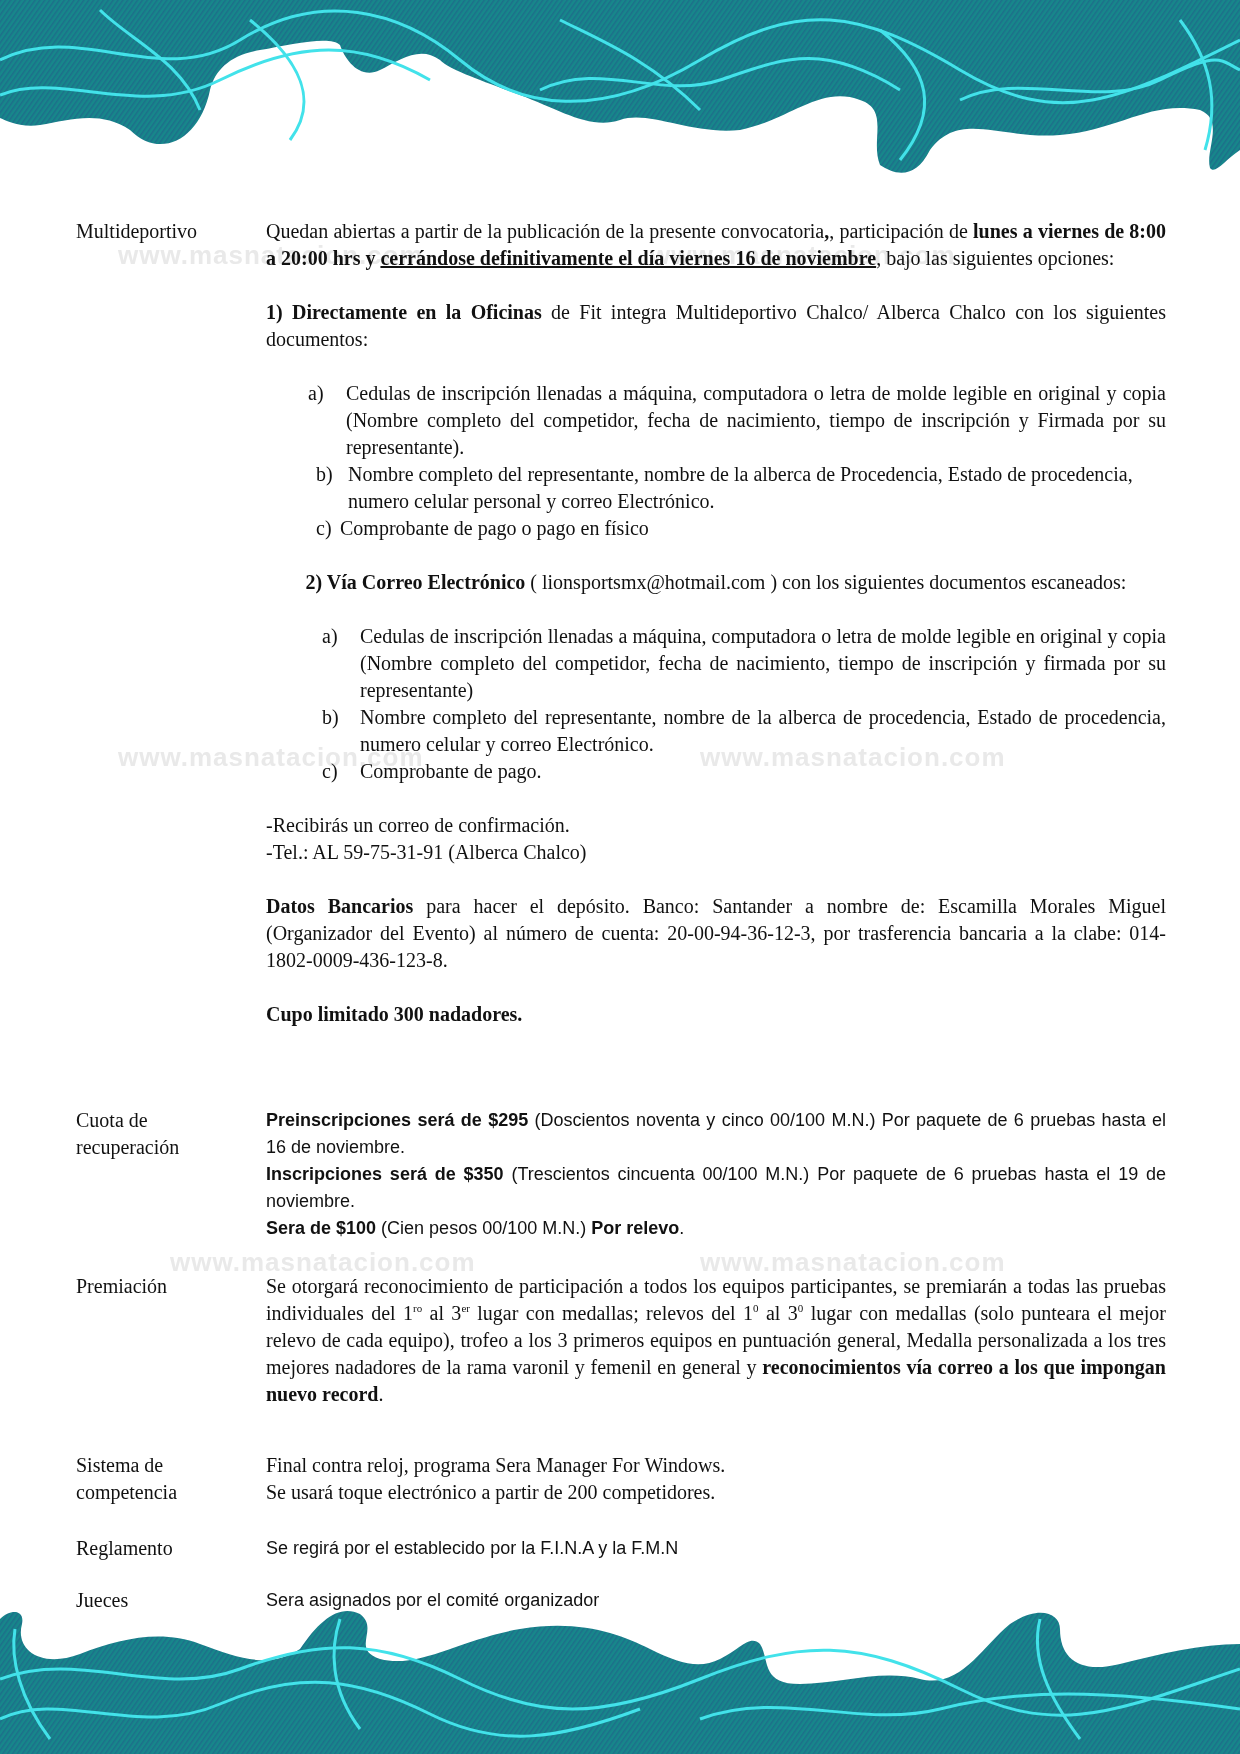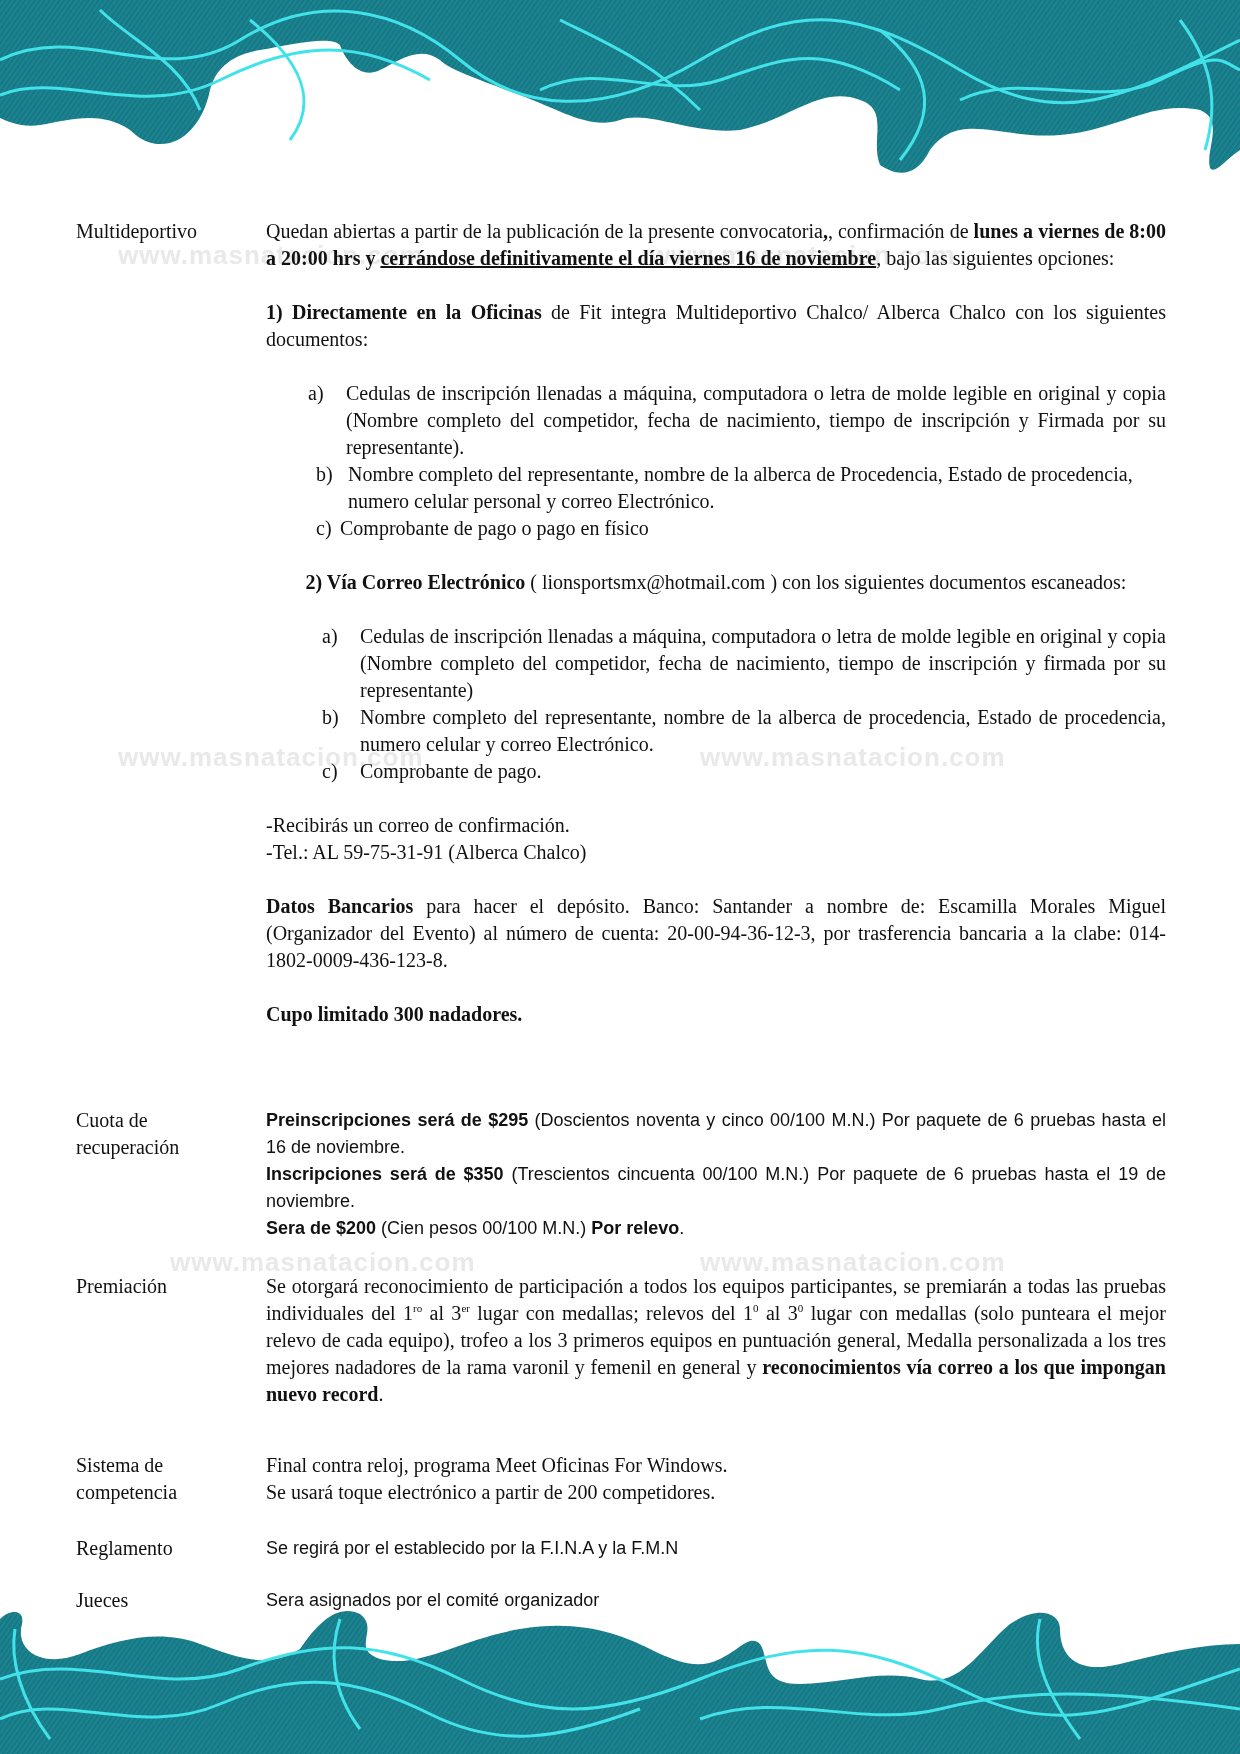--- a/index.html
+++ b/index.html
@@ -67,21 +67,21 @@
 <div class="wm" style="left:118px;top:240px;">www.masnatacion.com</div>
 <div class="wm" style="left:650px;top:240px;">www.masnatacion.com</div>
 <div class="wm" style="left:118px;top:742px;">www.masnatacion.com</div>
 <div class="wm" style="left:700px;top:742px;">www.masnatacion.com</div>
 <div class="wm" style="left:170px;top:1247px;">www.masnatacion.com</div>
 <div class="wm" style="left:700px;top:1247px;">www.masnatacion.com</div>
 
 <div class="row" style="top:218px;">
   <div class="label">Multideportivo</div>
   <div class="content">
-    <p><span>Quedan abiertas a partir de la publicación de la presente convocatoria</span><b>,</b><span>, confirmación de </span><b>lunes a viernes de 8:00 a 20:00 hrs y </b><b><u>cerrándose definitivamente el día viernes 16 de noviembre</u></b><span>, bajo las siguientes opciones:</span></p>
+    <p><span>Quedan abiertas a partir de la publicación de la presente convocatoria</span><b>,</b><span>, participación de </span><b>lunes a viernes de 8:00 a 20:00 hrs y </b><b><u>cerrándose definitivamente el día viernes 16 de noviembre</u></b><span>, bajo las siguientes opciones:</span></p>
     <div class="gap"></div>
     <p><b>1) Directamente en la Oficinas</b><span> de Fit integra Multideportivo Chalco/ Alberca Chalco con los siguientes documentos:</span></p>
     <div class="gap"></div>
     <div style="padding-left:42px;">
       <div class="item"><span class="mk">a)</span><span>Cedulas de inscripción llenadas a máquina, computadora o letra de molde legible en original y copia (Nombre completo del competidor, fecha de nacimiento, tiempo de inscripción y Firmada por su representante).</span></div>
       <div class="item" style="padding-left:32px;text-align:left;margin-left:8px;"><span class="mk">b)</span><span>Nombre completo del representante, nombre de la alberca de Procedencia, Estado de procedencia, numero celular personal y correo Electrónico.</span></div>
       <div class="item" style="padding-left:24px;margin-left:8px;"><span class="mk">c)</span><span>Comprobante de pago o pago en físico</span></div>
     </div>
     <div class="gap"></div>
     <p style="text-align:center;"><b>2) Vía Correo Electrónico</b><span> ( lionsportsmx@hotmail.com )</span><span> con los siguientes documentos escaneados:</span></p>
@@ -99,35 +99,35 @@
     <div class="gap"></div>
     <p><b>Cupo limitado 300 nadadores.</b></p>
   </div>
 </div>
 
 <div class="row" style="top:1107px;">
   <div class="label" style="width:170px;">Cuota de recuperación</div>
   <div class="content sans">
     <p><b>Preinscripciones será de $295</b><span> (Doscientos noventa y cinco 00/100 M.N.) Por paquete de 6 pruebas hasta el 16 de noviembre.</span></p>
     <p><b>Inscripciones será de $350</b><span> (Trescientos cincuenta 00/100 M.N.) Por paquete de 6 pruebas hasta el 19 de noviembre.</span></p>
-    <p><b>Sera de $200</b><span> (Cien pesos 00/100 M.N.) </span><b>Por relevo</b><span>.</span></p>
+    <p><b>Sera de $100</b><span> (Cien pesos 00/100 M.N.) </span><b>Por relevo</b><span>.</span></p>
   </div>
 </div>
 
 <div class="row" style="top:1273px;">
   <div class="label">Premiación</div>
   <div class="content">
     <p><span>Se otorgará reconocimiento de participación a todos los equipos participantes, se premiarán a todas las pruebas individuales del 1</span><sup>ro</sup><span> al 3</span><sup>er</sup><span> lugar con medallas; relevos del 1</span><sup>0</sup><span> al 3</span><sup>0</sup><span> lugar con medallas (solo punteara el mejor relevo de cada equipo), trofeo a los 3 primeros equipos en puntuación general, Medalla personalizada a los tres mejores nadadores de la rama varonil y femenil en general y </span><b>reconocimientos vía correo a los que impongan nuevo record</b><span>.</span></p>
   </div>
 </div>
 
 <div class="row" style="top:1452px;">
   <div class="label" style="width:150px;">Sistema de competencia</div>
   <div class="content" style="text-align:left;">
-    <p>Final contra reloj, programa Meet Oficinas For Windows.</p>
+    <p>Final contra reloj, programa Sera Manager For Windows.</p>
     <p>Se usará toque electrónico a partir de 200 competidores.</p>
   </div>
 </div>
 
 <div class="row" style="top:1535px;">
   <div class="label">Reglamento</div>
   <div class="content sans" style="text-align:left;">
     <p>Se regirá por el establecido por la F.I.N.A y la F.M.N</p>
   </div>
 </div>

